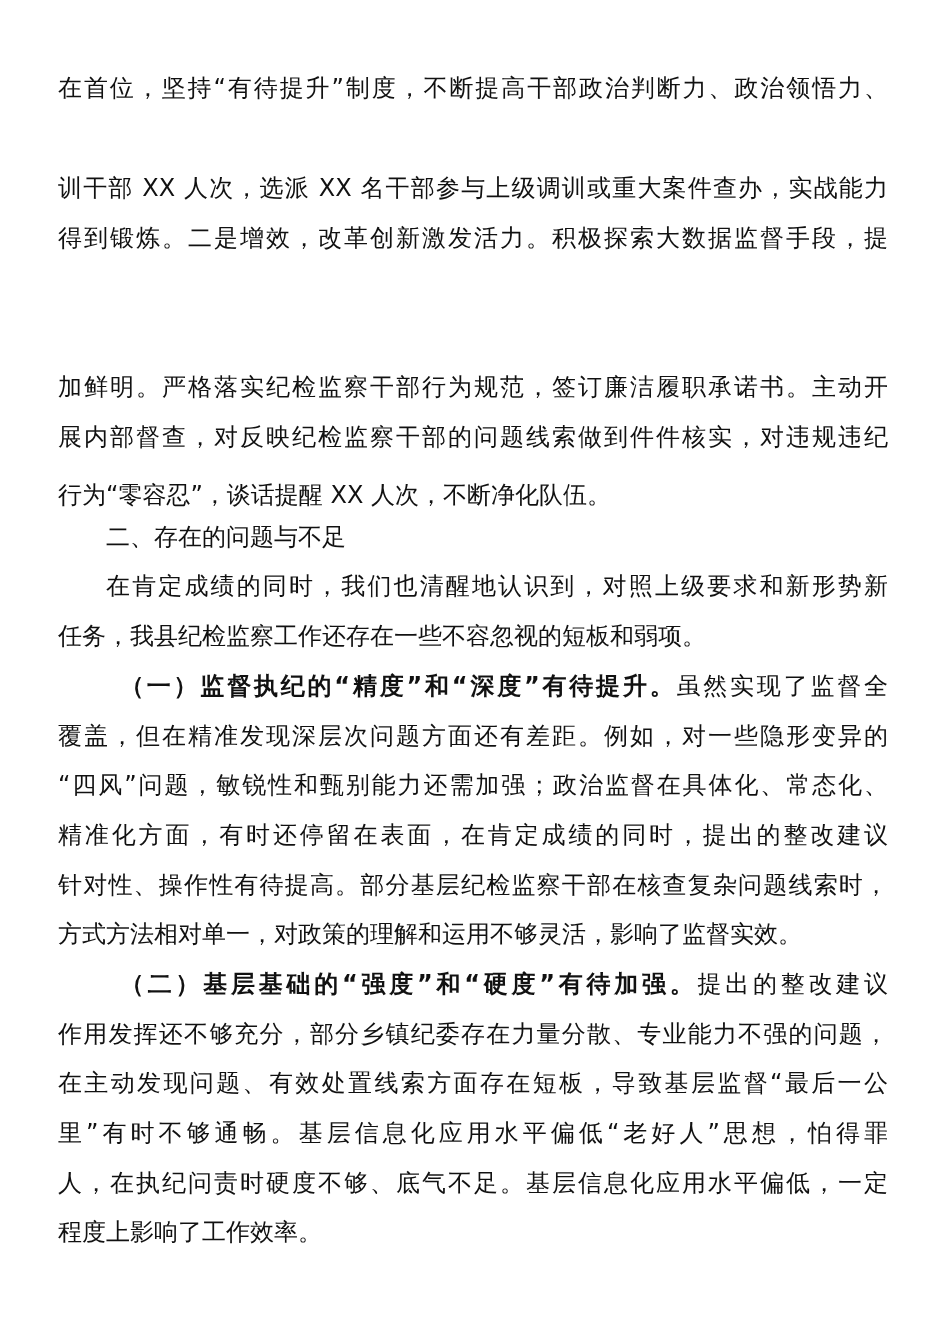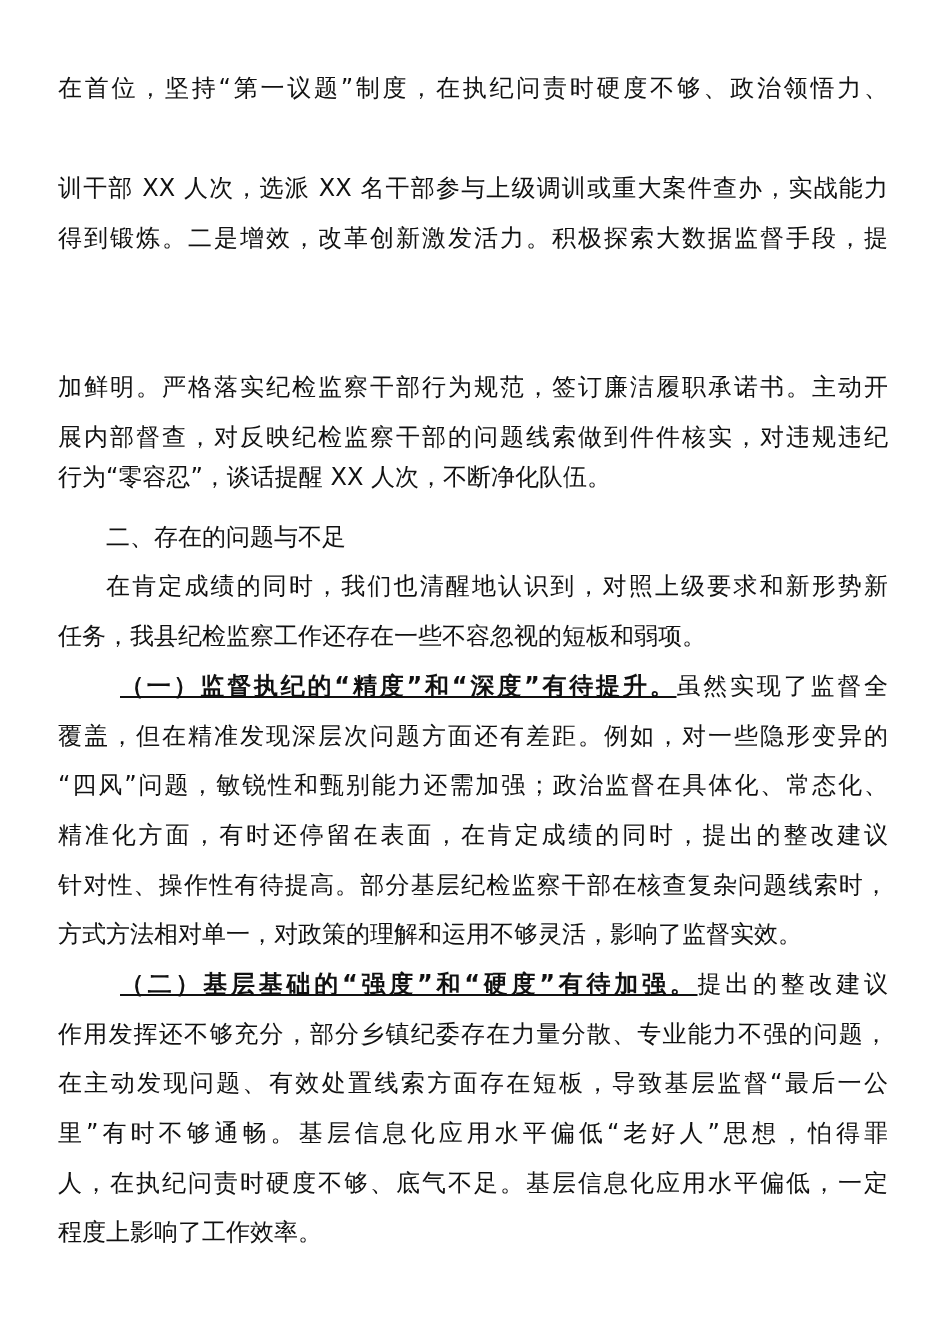--- a/index.html
+++ b/index.html
@@ -15,32 +15,32 @@
     line-height: 40px;
     color: #111111;
     white-space: nowrap;
     letter-spacing: 0px;
     text-align: justify;
     text-align-last: justify;
   }
   .line.last { text-align-last: left; }
   .line.indent { left: 106px; width: 782px; }
   .line.indent-b { left: 120px; width: 768px; }
-  .b { font-weight: bold; text-decoration: underline; }
+  .b { font-weight: bold; }
 </style>
 </head>
 <body>
 
 <div class="page">
-  <div class="line" style="top:68px">在首位，坚持“第一议题”制度，在执纪问责时硬度不够、政治领悟力、</div>
+  <div class="line" style="top:68px">在首位，坚持“有待提升”制度，不断提高干部政治判断力、政治领悟力、</div>
   <div class="line" style="top:168px">训干部 XX 人次，选派 XX 名干部参与上级调训或重大案件查办，实战能力</div>
   <div class="line" style="top:218px">得到锻炼。二是增效，改革创新激发活力。积极探索大数据监督手段，提</div>
   <div class="line" style="top:367px">加鲜明。严格落实纪检监察干部行为规范，签订廉洁履职承诺书。主动开</div>
   <div class="line" style="top:417px">展内部督查，对反映纪检监察干部的问题线索做到件件核实，对违规违纪</div>
-  <div class="line last" style="top:457px">行为“零容忍”，谈话提醒 XX 人次，不断净化队伍。</div>
+  <div class="line last" style="top:475px">行为“零容忍”，谈话提醒 XX 人次，不断净化队伍。</div>
 
   <div class="line indent last" style="top:517px">二、存在的问题与不足</div>
 
   <div class="line indent" style="top:566px">在肯定成绩的同时，我们也清醒地认识到，对照上级要求和新形势新</div>
   <div class="line last" style="top:616px">任务，我县纪检监察工作还存在一些不容忽视的短板和弱项。</div>
 
   <div class="line indent-b" style="top:666px"><span class="b">（一）监督执纪的“精度”和“深度”有待提升。</span><span>虽然实现了监督全</span></div>
   <div class="line" style="top:716px">覆盖，但在精准发现深层次问题方面还有差距。例如，对一些隐形变异的</div>
   <div class="line" style="top:765px">“四风”问题，敏锐性和甄别能力还需加强；政治监督在具体化、常态化、</div>
   <div class="line" style="top:815px">精准化方面，有时还停留在表面，在肯定成绩的同时，提出的整改建议</div>

